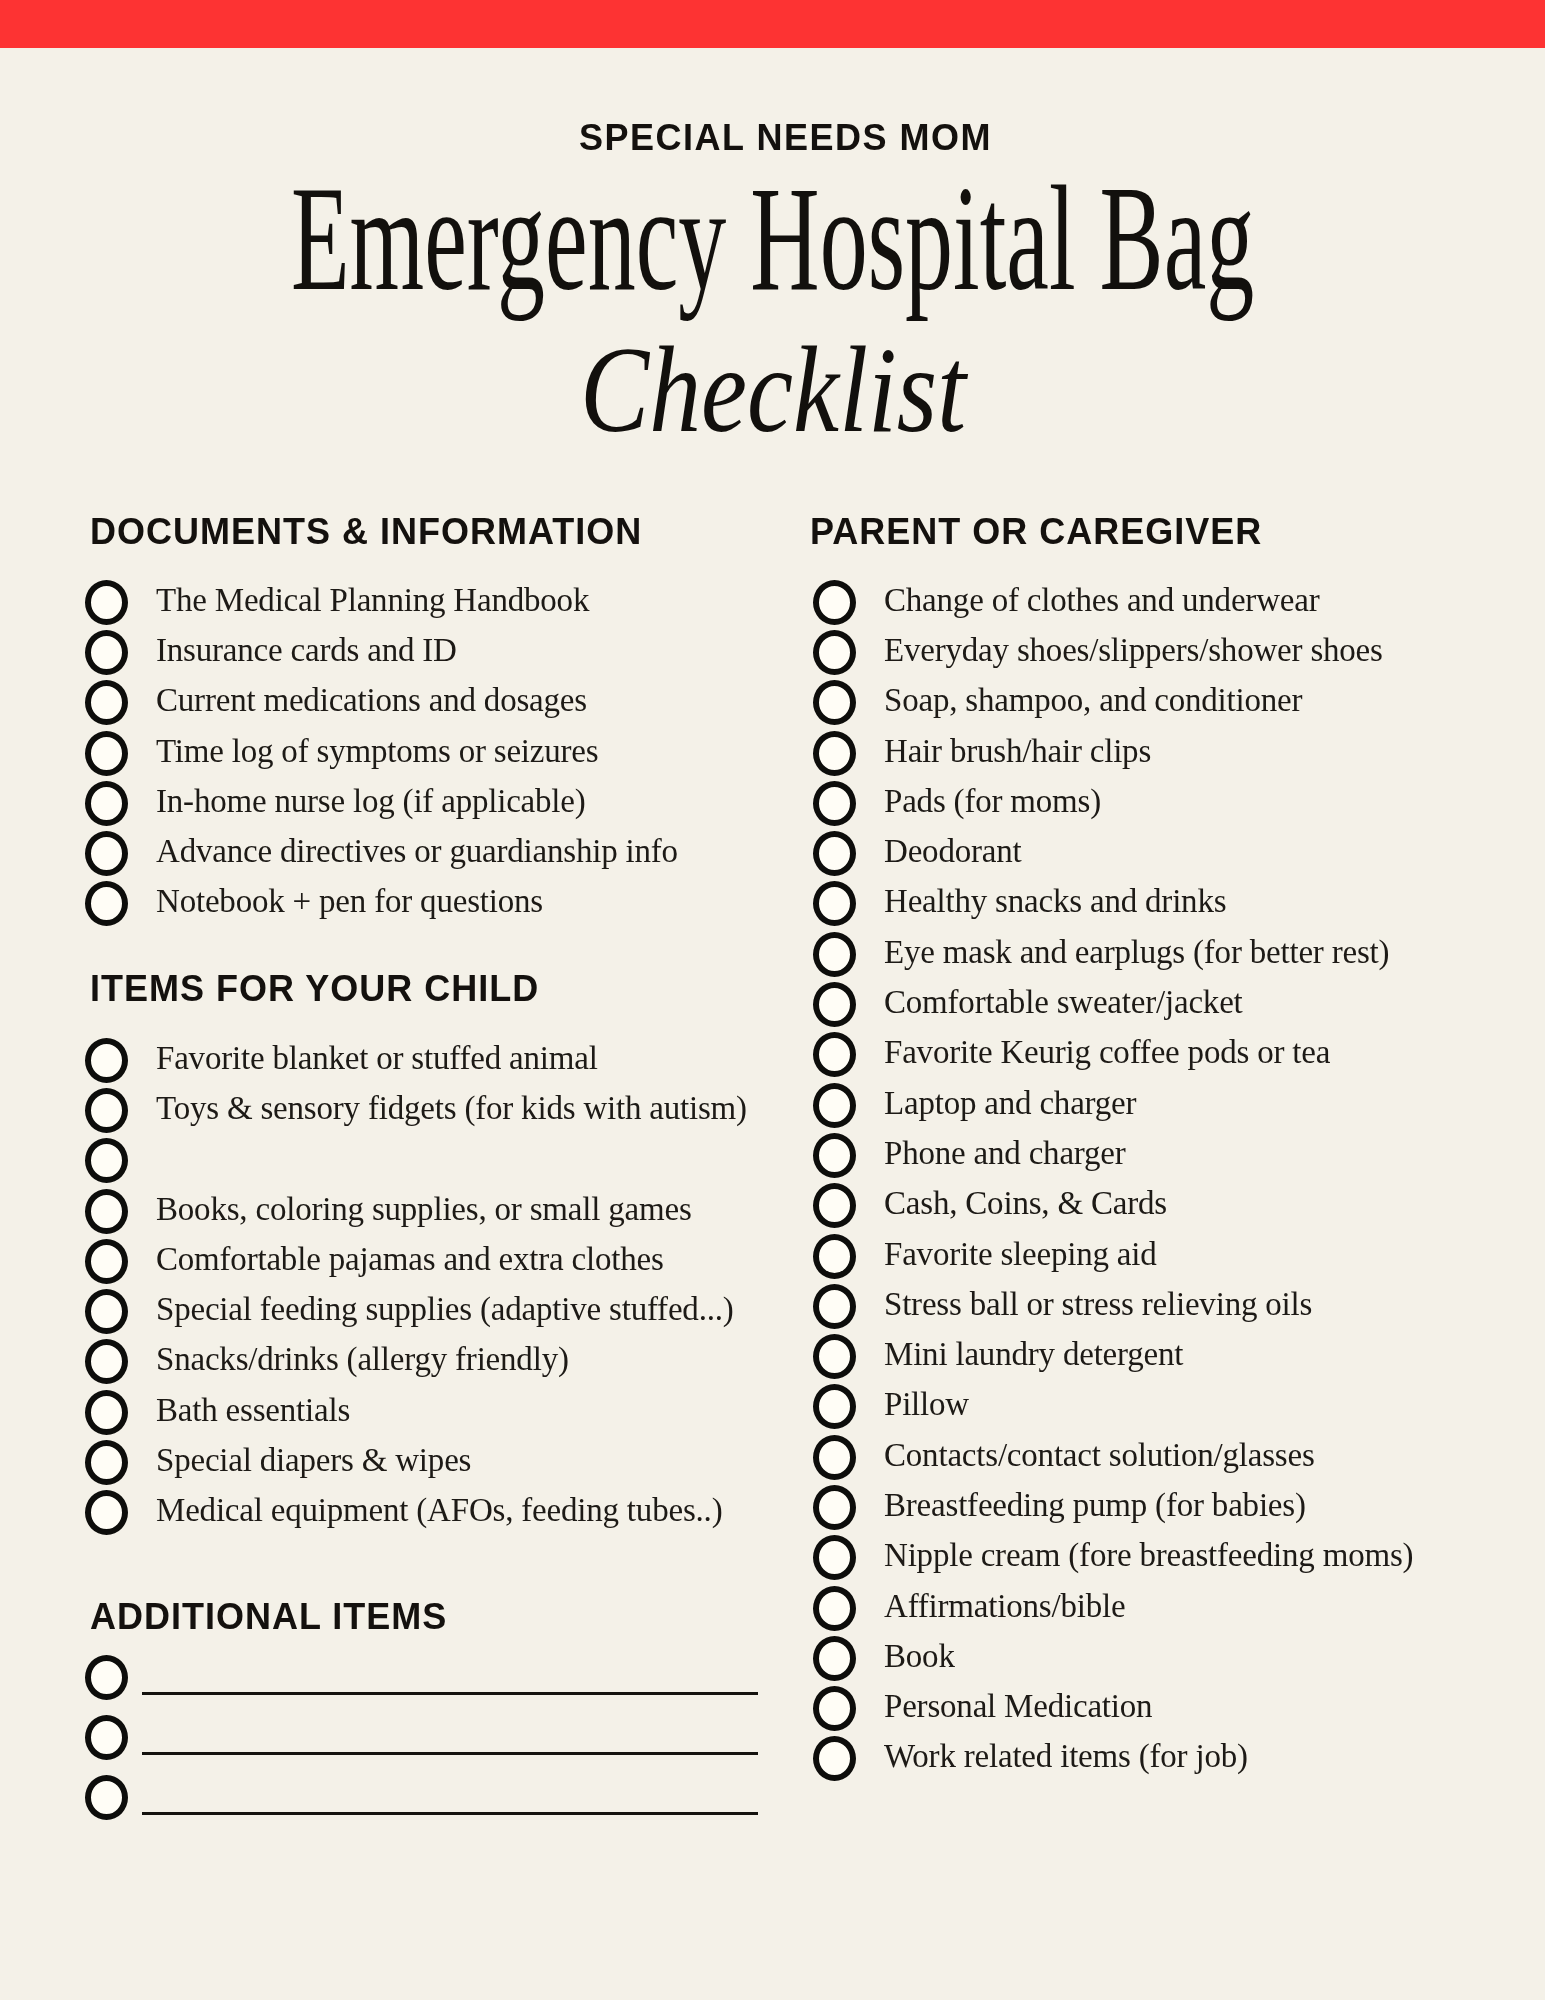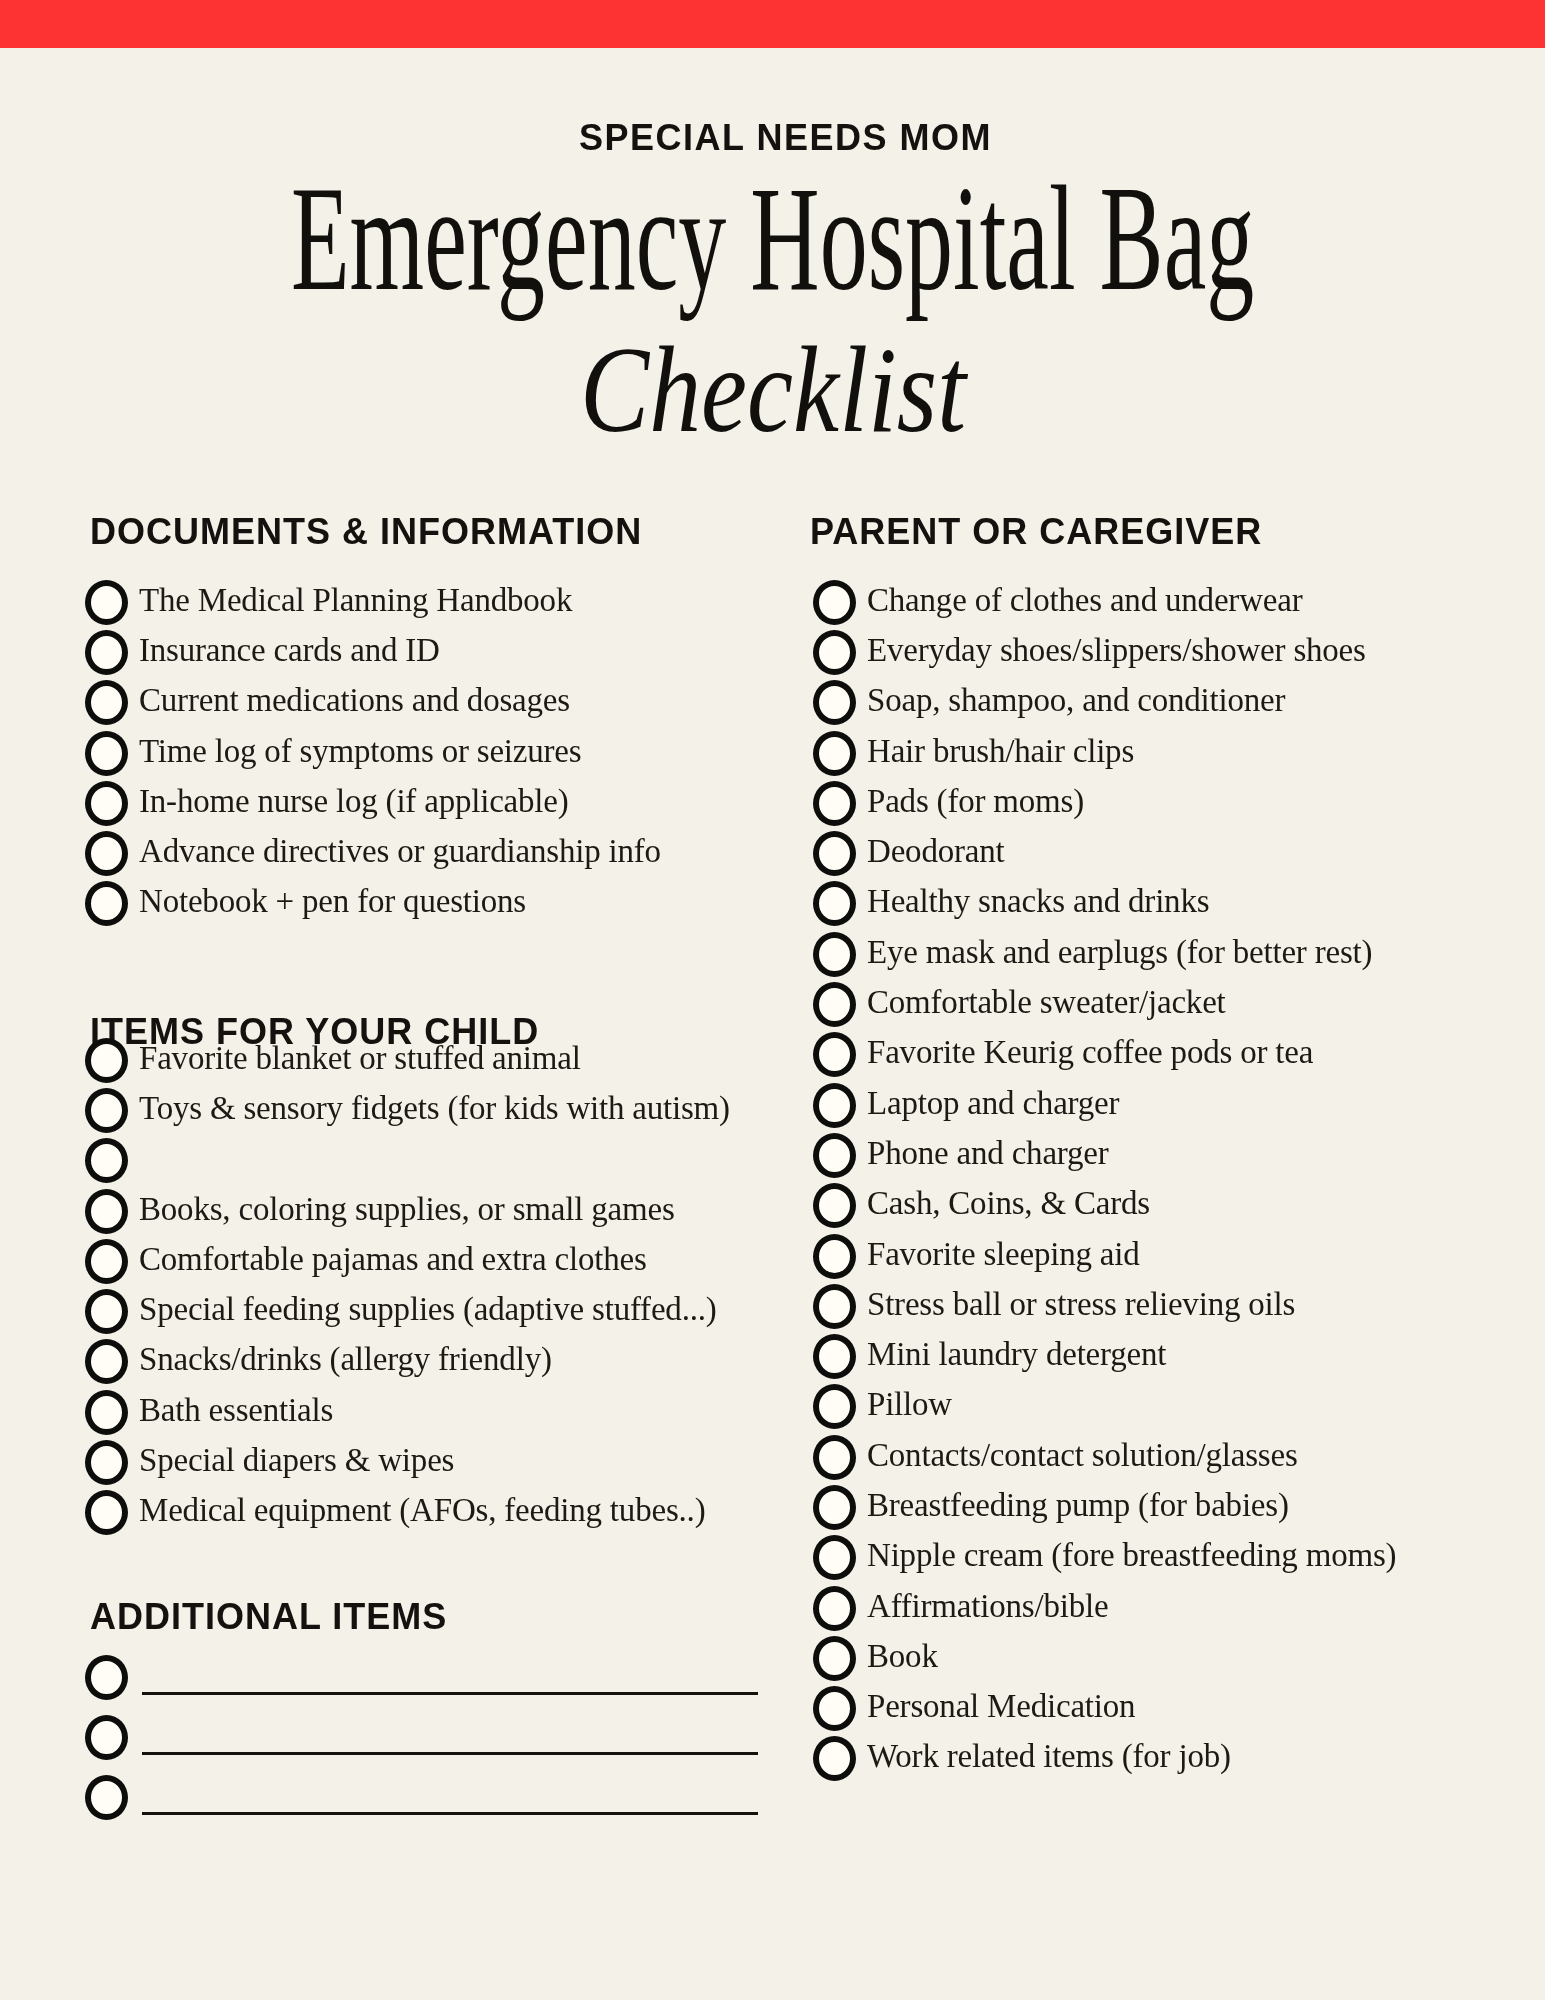--- a/index.html
+++ b/index.html
@@ -43,31 +43,31 @@
     transform:scaleX(0.85);
   }
   .sec-h {
     position:absolute;
     font-family:"Liberation Sans", sans-serif;
     font-weight:bold; font-size:36px; line-height:36px;
     letter-spacing:1px; color:#14110e; white-space:nowrap;
   }
   .h-documents  { left:90px;  top:514px; }
   .h-parent     { left:810px; top:514px; }
-  .h-child      { left:90px;  top:1014px; }
+  .h-child      { left:90px;  top:971px; }
   .h-additional { left:90px;  top:1599px; }
 
   ul.check-list { position:absolute; list-style:none; }
   .list-documents { left:85px;  top:577px; }
   .list-child     { left:85px;  top:1035px; }
   .list-parent    { left:813px; top:577px; }
 
   li.check-row {
     display:flex; align-items:center;
-    height:50.3px; gap:11px; white-space:nowrap;
+    height:50.3px; gap:28px; white-space:nowrap;
   }
   .circle {
     width:43px; height:45px; flex:0 0 43px;
     border:6px solid #0d0d0b; border-radius:50%;
     background:#fffdf6; display:inline-block;
   }
   .item-label {
     font-size:33px; line-height:1; color:#1d1a16;
     letter-spacing:-0.2px; padding-bottom:4px;
   }

